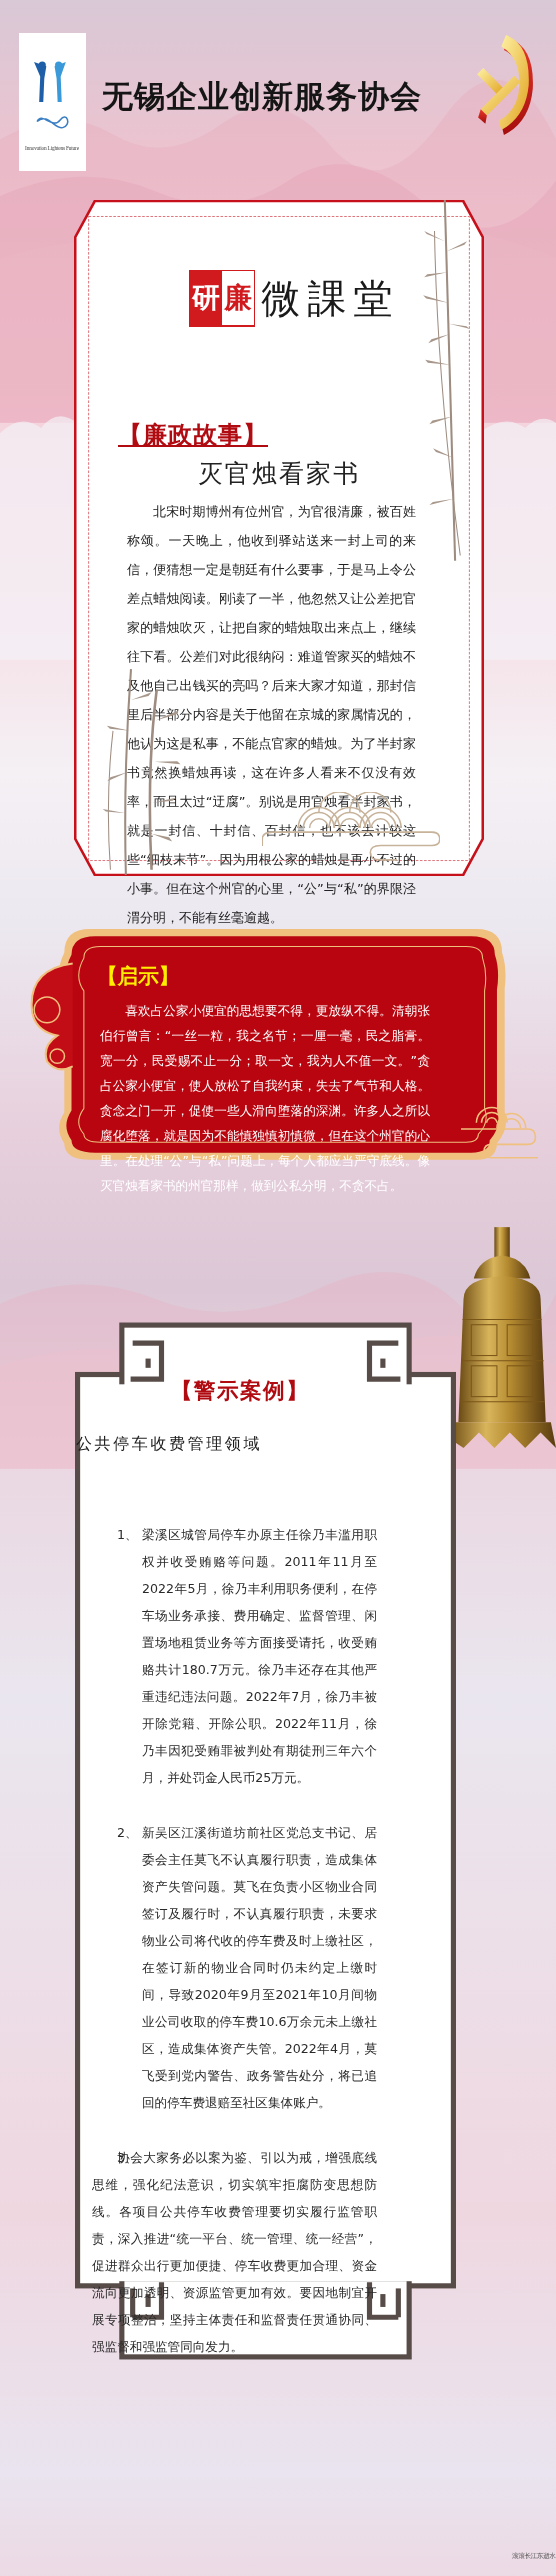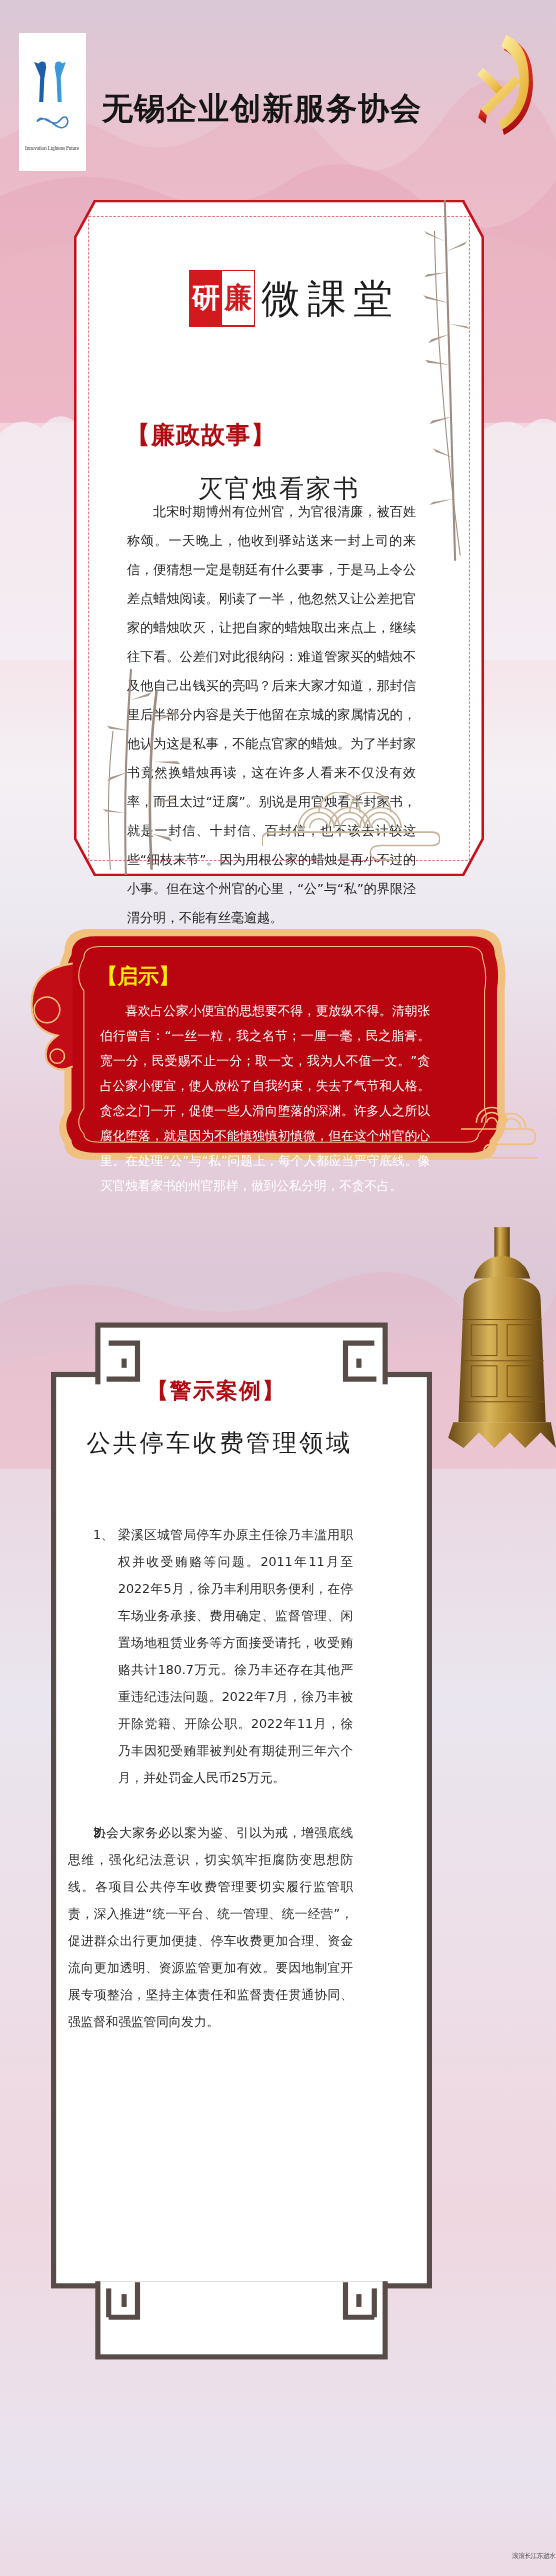--- a/index.html
+++ b/index.html
@@ -30,21 +30,21 @@
     position: absolute; left: 18.5px; top: 33px; width: 67px; height: 138px;
     background: #fff;
   }
   .logo-box svg { position: absolute; left: 13px; top: 28px; }
   .logo-caption {
     position: absolute; left: 2.1px; right: 2.1px; top: 112px;
     font-family: "Liberation Serif", serif; font-size: 5.4px; color: #444;
     text-align: center; letter-spacing: -0.2px; white-space: nowrap;
   }
   .org-title {
-    position: absolute; left: 102px; top: 88px;
+    position: absolute; left: 102px; top: 76px;
     font-size: 31px; font-weight: bold; color: #151515; letter-spacing: 1px;
   }
   .party-emblem { position: absolute; left: 473px; top: 32px; }
 
   
   .story-card { position: absolute; left: 74px; top: 200px; width: 410px; height: 676px; }
   .story-card .frame { position: absolute; left: 0; top: 0; }
   .brand {
     position: absolute; left: 115px; top: 70px; display: flex; align-items: center;
   }
@@ -83,30 +83,30 @@
     position: absolute; left: 43px; top: 35px;
     font-size: 20.6px; font-weight: bold; color: #ffee00;
   }
   .insight-body {
     position: absolute; left: 46px; top: 71px; width: 330px;
     font-size: 12.6px; line-height: 25px; color: #fff; text-indent: 2em;
     text-align: justify;
   }
 
   
-  .cases { position: absolute; left: 52px; top: 1319px; width: 328px; height: 1185px; }
+  .cases { position: absolute; left: 76px; top: 1319px; width: 328px; height: 1185px; }
   .cases-frame-svg { position: absolute; left: -1px; top: -1px; }
   .cases-tag {
     position: absolute; left: 0; width: 100%; text-align: center; top: 57px;
     font-size: 21.6px; font-weight: bold; color: #b10b12; letter-spacing: 1.5px;
   }
   .cases-title {
-    position: absolute; left: 0; width: 100%; text-align: center; top: 106px;
-    font-family: "DejaVu Serif", serif; font-size: 24px; color: #1a1a1a;
-    line-height: 37px; letter-spacing: 2.6px; padding-left: 7px;
+    position: absolute; left: 0; width: 100%; text-align: left; top: 106px;
+    font-family: "DejaVu Serif", serif; font-size: 16px; color: #1a1a1a;
+    line-height: 37px; letter-spacing: 2.6px;
   }
   .case-list { position: absolute; left: 41px; top: 202px; width: 260px; }
   .case-item {
     position: relative; padding-left: 25px;
     font-size: 12.6px; line-height: 27px; color: #2a2a2a;
     text-align: justify; margin-bottom: 28px;
   }
   .case-num { position: absolute; left: 0; top: 0; }
   .case-para {
     font-size: 12.6px; line-height: 27px; color: #2a2a2a; text-indent: 2em;
@@ -179,22 +179,22 @@
   </svg>
 
   <div class="brand">
     <div class="brand-seal">
       <span>研</span>
       <span>廉</span>
     </div>
     <div class="brand-rest">微課堂</div>
   </div>
 
-  <div class="tag-red" style="left:52px; top:219px;">【廉政故事】</div>
-  <div class="story-title" style="top:272px;">灭官烛看家书</div>
+  <div class="tag-red" style="left:44px; top:219px;text-decoration:underline;">【廉政故事】</div>
+  <div class="story-title" style="top:257px;">灭官烛看家书</div>
   <div class="story-body" style="top:297px;">北宋时期博州有位州官，为官很清廉，被百姓称颂。一天晚上，他收到驿站送来一封上司的来信，便猜想一定是朝廷有什么要事，于是马上令公差点蜡烛阅读。刚读了一半，他忽然又让公差把官家的蜡烛吹灭，让把自家的蜡烛取出来点上，继续往下看。公差们对此很纳闷：难道管家买的蜡烛不及他自己出钱买的亮吗？后来大家才知道，那封信里后半部分内容是关于他留在京城的家属情况的，他认为这是私事，不能点官家的蜡烛。为了半封家书竟然换蜡烛再读，这在许多人看来不仅没有效率，而且太过“迂腐”。别说是用官烛看半封家书，就是一封信、十封信、百封信，也不该去计较这些“细枝末节”。因为用根公家的蜡烛是再小不过的小事。但在这个州官的心里，“公”与“私”的界限泾渭分明，不能有丝毫逾越。</div>
 
   <svg class="bamboo" style="left:314px; top:0;" width="93" height="371" viewBox="0 0 180 720">
     <g stroke="#9e8c80" fill="none" stroke-width="4">
       <path d="M110 0 Q120 300 130 700"></path>
       <path d="M90 60 Q95 350 140 690" stroke-width="2"></path>
     </g>
     <g fill="#a8978b">
       <path d="M110 80 l-40 -20 l5 6z"></path>
         <path d="M115 140 l-45 10 l6 -6z"></path>
@@ -323,20 +323,21 @@
     <div>公共停车收费管理领域</div>
   </div>
 
   <div class="case-list">
     <div class="case-item">
       <span class="case-num">1、</span>
       <span>梁溪区城管局停车办原主任徐乃丰滥用职权并收受贿赂等问题。2011年11月至2022年5月，徐乃丰利用职务便利，在停车场业务承接、费用确定、监督管理、闲置场地租赁业务等方面接受请托，收受贿赂共计180.7万元。徐乃丰还存在其他严重违纪违法问题。2022年7月，徐乃丰被开除党籍、开除公职。2022年11月，徐乃丰因犯受贿罪被判处有期徒刑三年六个月，并处罚金人民币25万元。</span>
     </div>
     <div class="case-item">
       <span class="case-num">2、</span>
+      <span>新吴区江溪街道坊前社区党总支书记、居委会主任莫飞不认真履行职责，造成集体资产失管问题。莫飞在负责小区物业合同签订及履行时，不认真履行职责，未要求物业公司将代收的停车费及时上缴社区，在签订新的物业合同时仍未约定上缴时间，导致2020年9月至2021年10月间物业公司收取的停车费10.6万余元未上缴社区，造成集体资产失管。2022年4月，莫飞受到党内警告、政务警告处分，将已追回的停车费退赔至社区集体账户。</span>
     </div>
     <div class="case-item">
       <span class="case-num">3、</span>
     </div>
     <div class="case-para" style="margin-left:-25px; width:285px;">协会大家务必以案为鉴、引以为戒，增强底线思维，强化纪法意识，切实筑牢拒腐防变思想防线。各项目公共停车收费管理要切实履行监管职责，深入推进“统一平台、统一管理、统一经营”，促进群众出行更加便捷、停车收费更加合理、资金流向更加透明、资源监管更加有效。要因地制宜开展专项整治，坚持主体责任和监督责任贯通协同、强监督和强监管同向发力。</div>
   </div>
 </div>
 <div class="watermark">滚滚长江东逝水</div>
 
 

